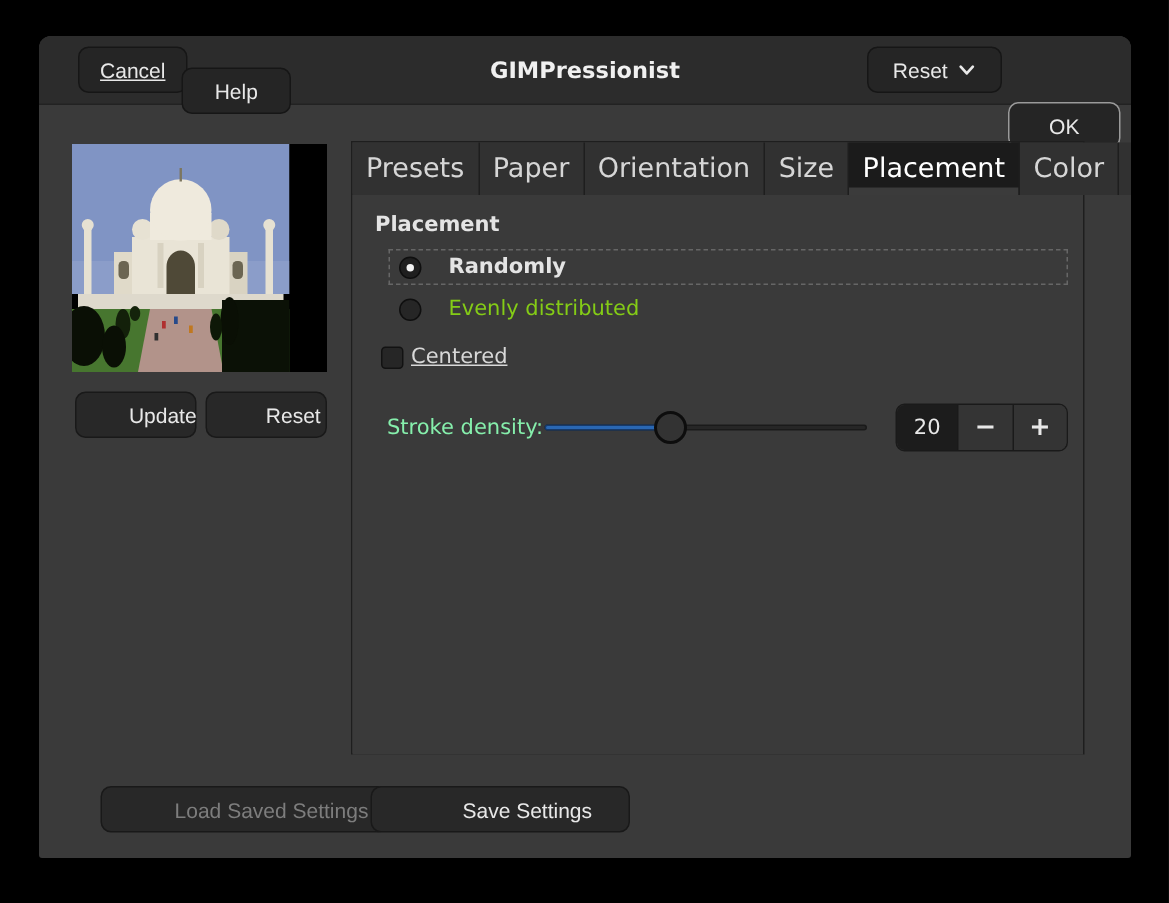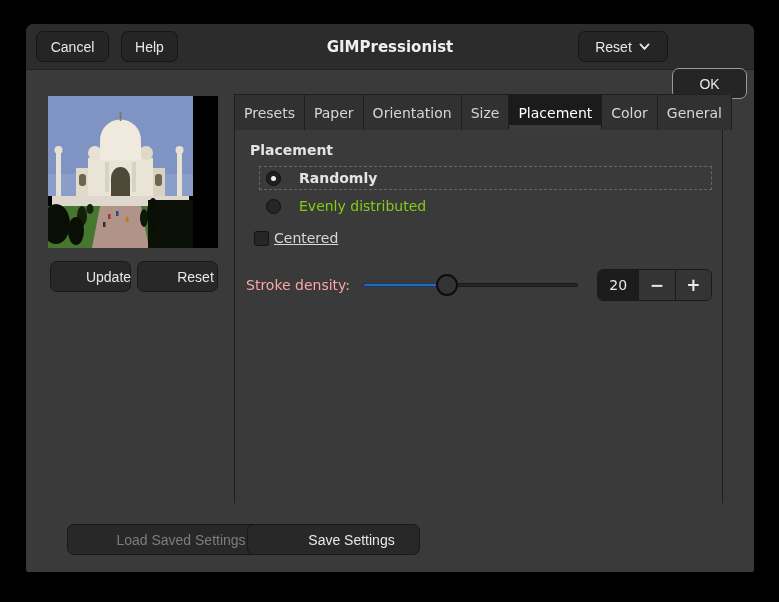--- a/index.html
+++ b/index.html
@@ -9,22 +9,22 @@
 
   .dialog { position: absolute; left: 26px; top: 24px; width: 728px; height: 548px;
     background: #3a3a3a; border-radius: 8px 8px 2px 2px; overflow: hidden; }
 
   
   .titlebar { position: absolute; left: 0; top: 0; width: 100%; height: 46px;
     background: #2c2c2c; border-bottom: 1px solid #222; }
   .tb-btn { position: absolute; top: 7px; height: 31px; background: #252525;
     border: 1px solid #161616; border-radius: 7px; color: #e8e8e8; font-size: 14px;
     display: flex; align-items: center; justify-content: center; gap: 6px; cursor: default; }
-  .tb-cancel { left: 10px;  width: 73px; }
-  .tb-help   { left: 95px;  width: 57px; }
+  .tb-cancel { left: 26px;  width: 73px; text-decoration: underline; }
+  .tb-help   { left: 95px;  width: 73px; margin-top: 14px; }
   .tb-reset  { left: 552px; width: 90px; }
   .tb-ok     { left: 646px; width: 75px; border-color: #9a9a9a; margin-top: 37px; }
   .tb-title { position: absolute; left: 0; right: 0; top: 0; height: 46px;
     display: flex; align-items: center; justify-content: center;
     color: #f0f0f0; font-size: 15px; font-weight: bold; pointer-events: none; }
   .chev { display: inline-block; width: 13px; height: 13px; }
 
   
   .body { position: absolute; left: 0; top: 46px; width: 100%; height: 502px; }
 
@@ -36,21 +36,21 @@
   .btn-update { left: 24px;  top: 191px; width: 81px; }
   .btn-resetp { left: 111px; top: 191px; width: 81px; }
 
   
   .notebook { position: absolute; left: 208px; top: 24px; width: 489px; height: 409px;
     border: 1px solid #1e1e1e; }
   .tabs { position: absolute; left: 0; top: 0; width: 100%; height: 35px;
     display: flex; background: #2f2f2f; border-bottom: 1px solid #1e1e1e; }
   .tab { height: 35px; padding: 0 9px; display: flex; align-items: center;
     background: #313131; border-right: 1px solid #1e1e1e; color: #d6d6d6;
-    font-size: 14px; white-space: nowrap; cursor: default; }
+    font-size: 18px; white-space: nowrap; cursor: default; }
   .tab.selected { background: #1b1b1b; color: #fff;
     box-shadow: inset 0 -5px 0 #3b3b3b; }
   .panel { position: absolute; left: 0; top: 35px; width: 487px; height: 373px;
     background: #3a3a3a; }
 
   .panel-heading { position: absolute; left: 15px; top: 12px; color: #e4e4e4;
     font-size: 14px; font-weight: bold; }
 
   .radio-row { position: absolute; left: 24px; width: 453px; height: 24px;
     display: flex; align-items: center; gap: 18px; color: #e4e4e4; font-size: 14px; }
@@ -61,22 +61,22 @@
   .radio.checked::after { content: ""; position: absolute; left: 4px; top: 4px;
     width: 5px; height: 5px; border-radius: 50%; background: #f2f2f2; }
   .radio.unchecked { background: #262626; }
 
   .check-row { position: absolute; left: 19px; top: 98px; height: 20px;
     display: flex; align-items: center; gap: 5px; color: #d8d8d8; font-size: 14px; text-decoration: underline; }
   .checkbox { width: 15px; height: 15px; border-radius: 3px; background: #262626;
     border: 1px solid #121212; flex: 0 0 auto; }
 
   .stroke-row { position: absolute; left: 0; top: 139px; width: 487px; height: 32px; }
-  .stroke-label { position: absolute; left: 11px; top: 0; height: 32px;
-    display: flex; align-items: center; color: #fca5a5; font-size: 14px; }
+  .stroke-label { position: absolute; left: 23px; top: 0; height: 32px;
+    display: flex; align-items: center; color: #86efac; font-size: 14px; }
   .slider { position: absolute; left: 128px; top: 0; width: 215px; height: 32px; }
   .slider-track { position: absolute; left: 0; top: 14px; width: 215px; height: 4px;
     background: #262626; border-radius: 2px; border: 1px solid #1a1a1a; }
   .slider-fill { position: absolute; left: 0; top: 14px; width: 39%; height: 4px;
     background: #2a67b2; border-radius: 2px 0 0 2px; border: 1px solid #163a6b; }
   .slider-handle { position: absolute; left: calc(39% - 11px); top: 5px; width: 22px;
     height: 22px; border-radius: 50%; background: #333; border: 2px solid #0d0d0d; }
   .spin { position: absolute; left: 362px; top: 0; width: 115px; height: 32px;
     display: flex; border: 1px solid #1a1a1a; border-radius: 6px; overflow: hidden; }
   .spin-value { width: 41px; background: #1c1c1c; color: #e8e8e8; font-size: 14px;

